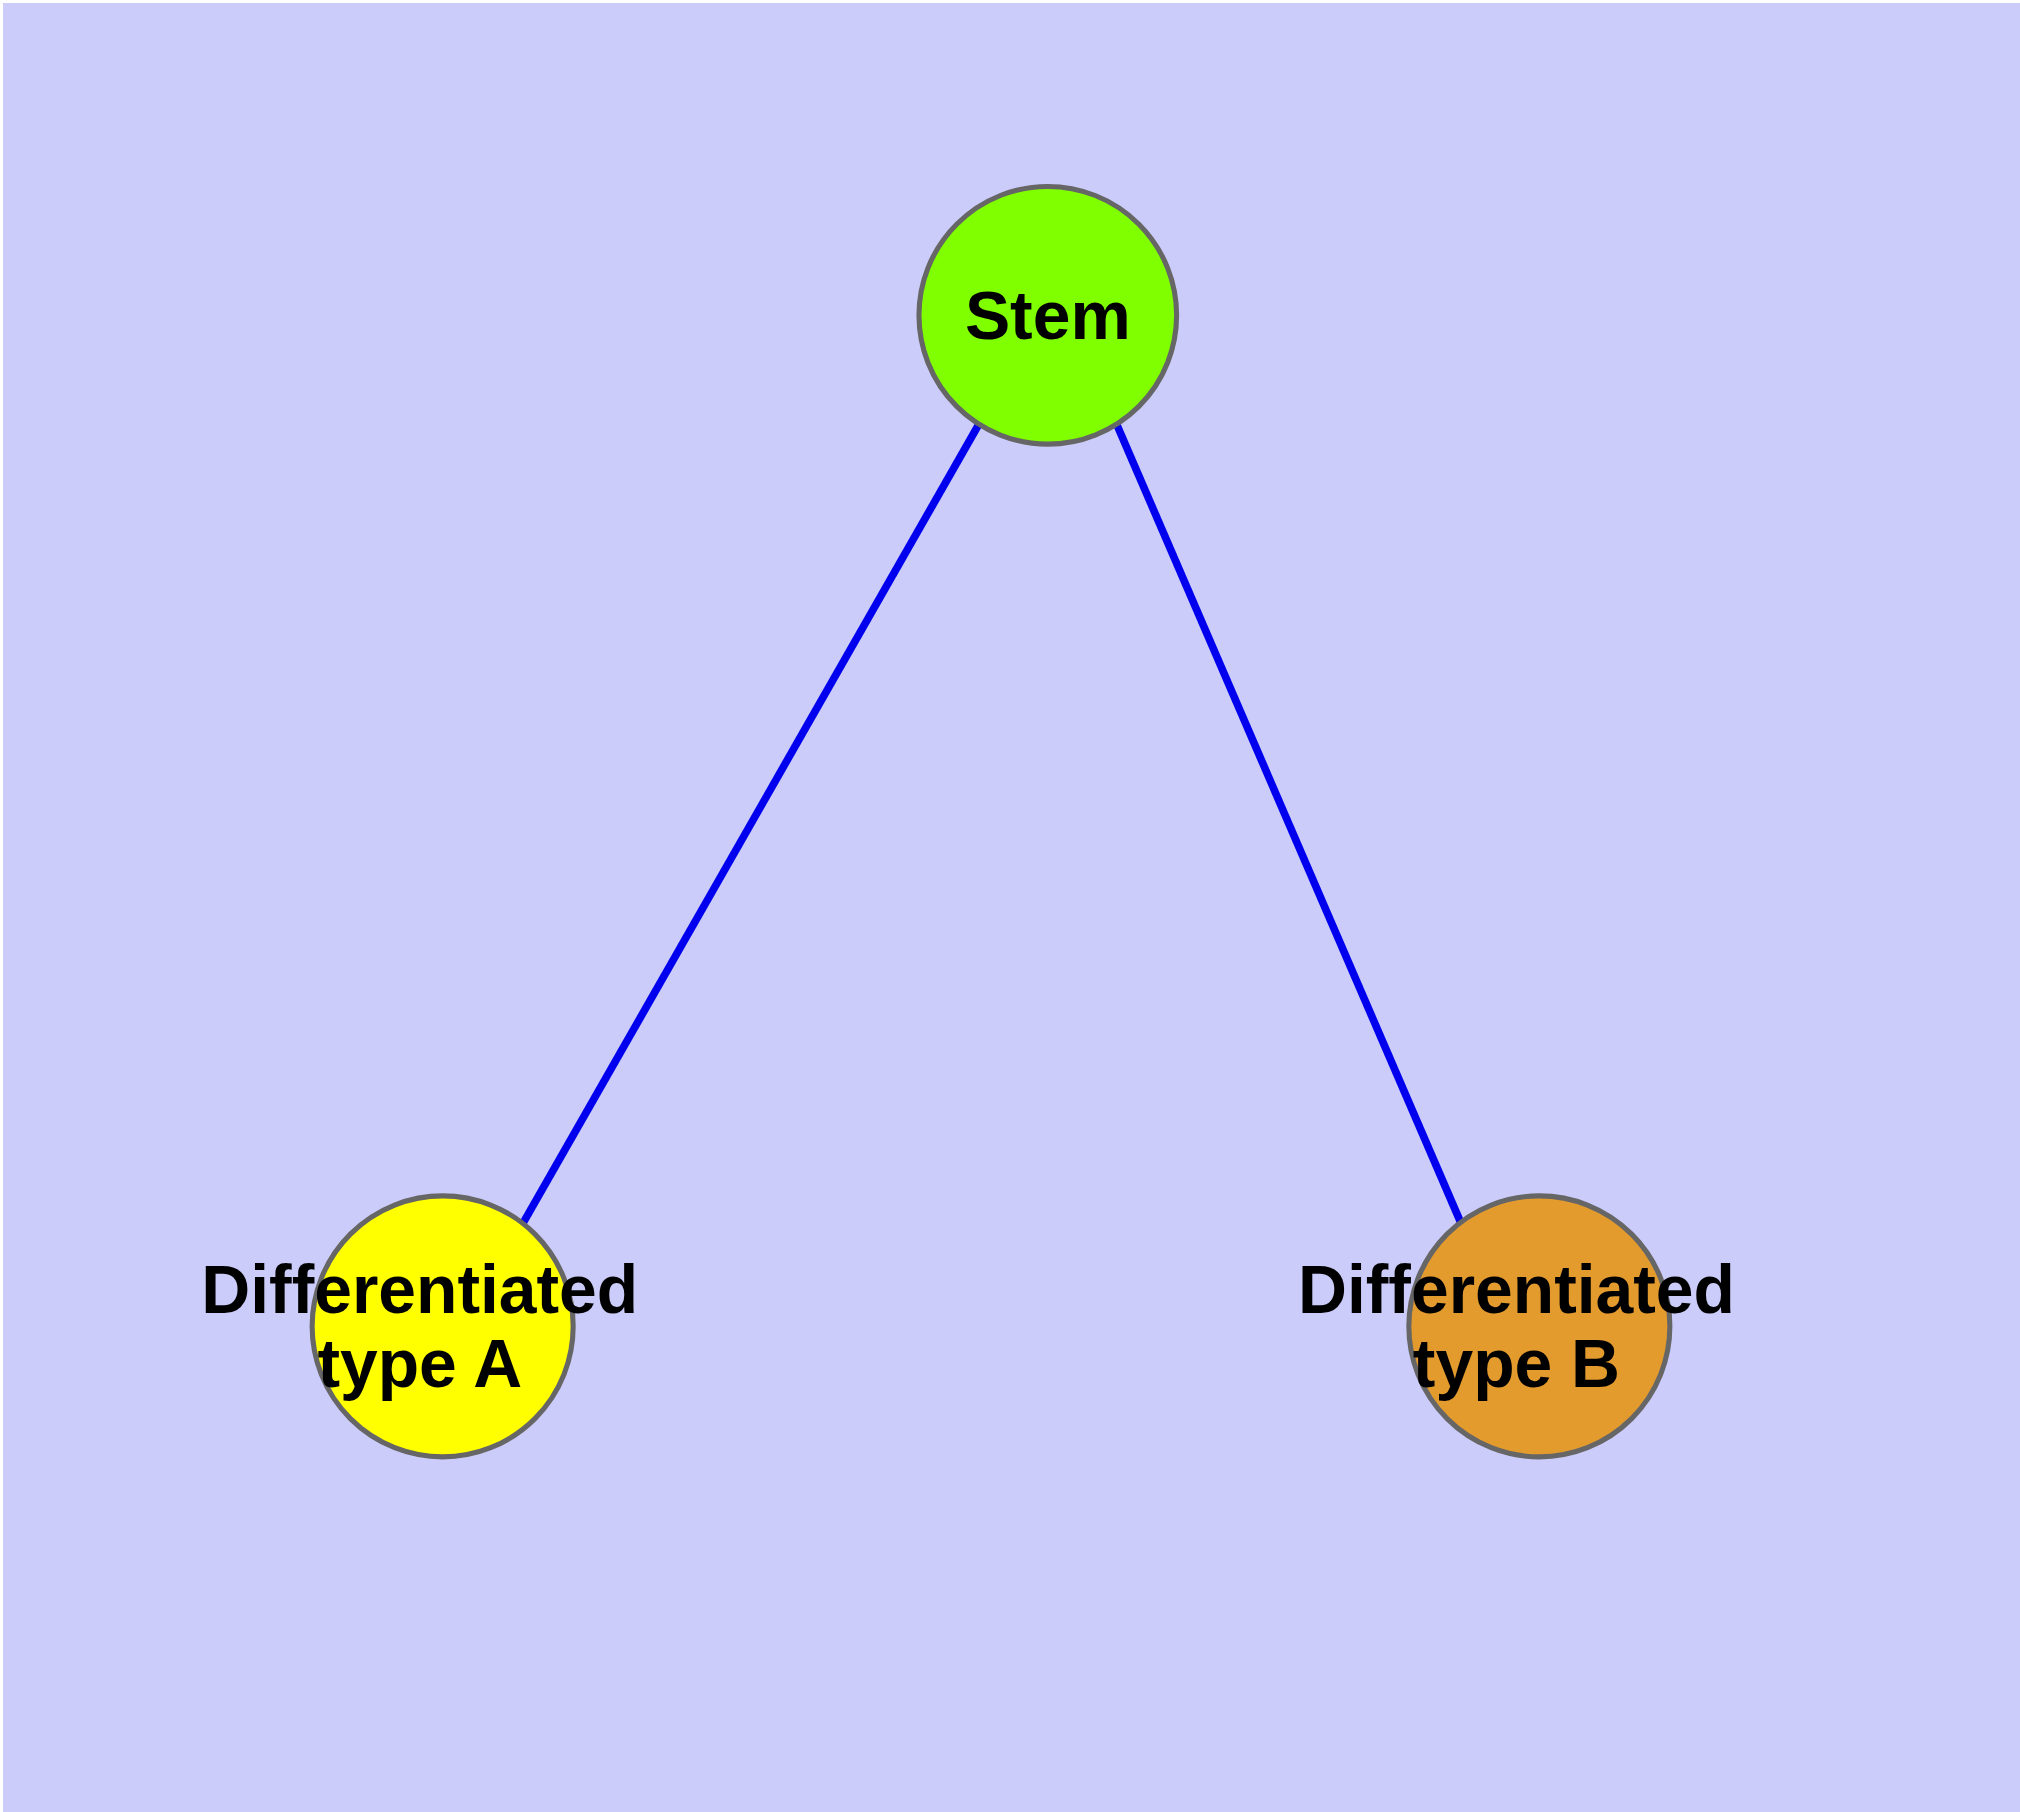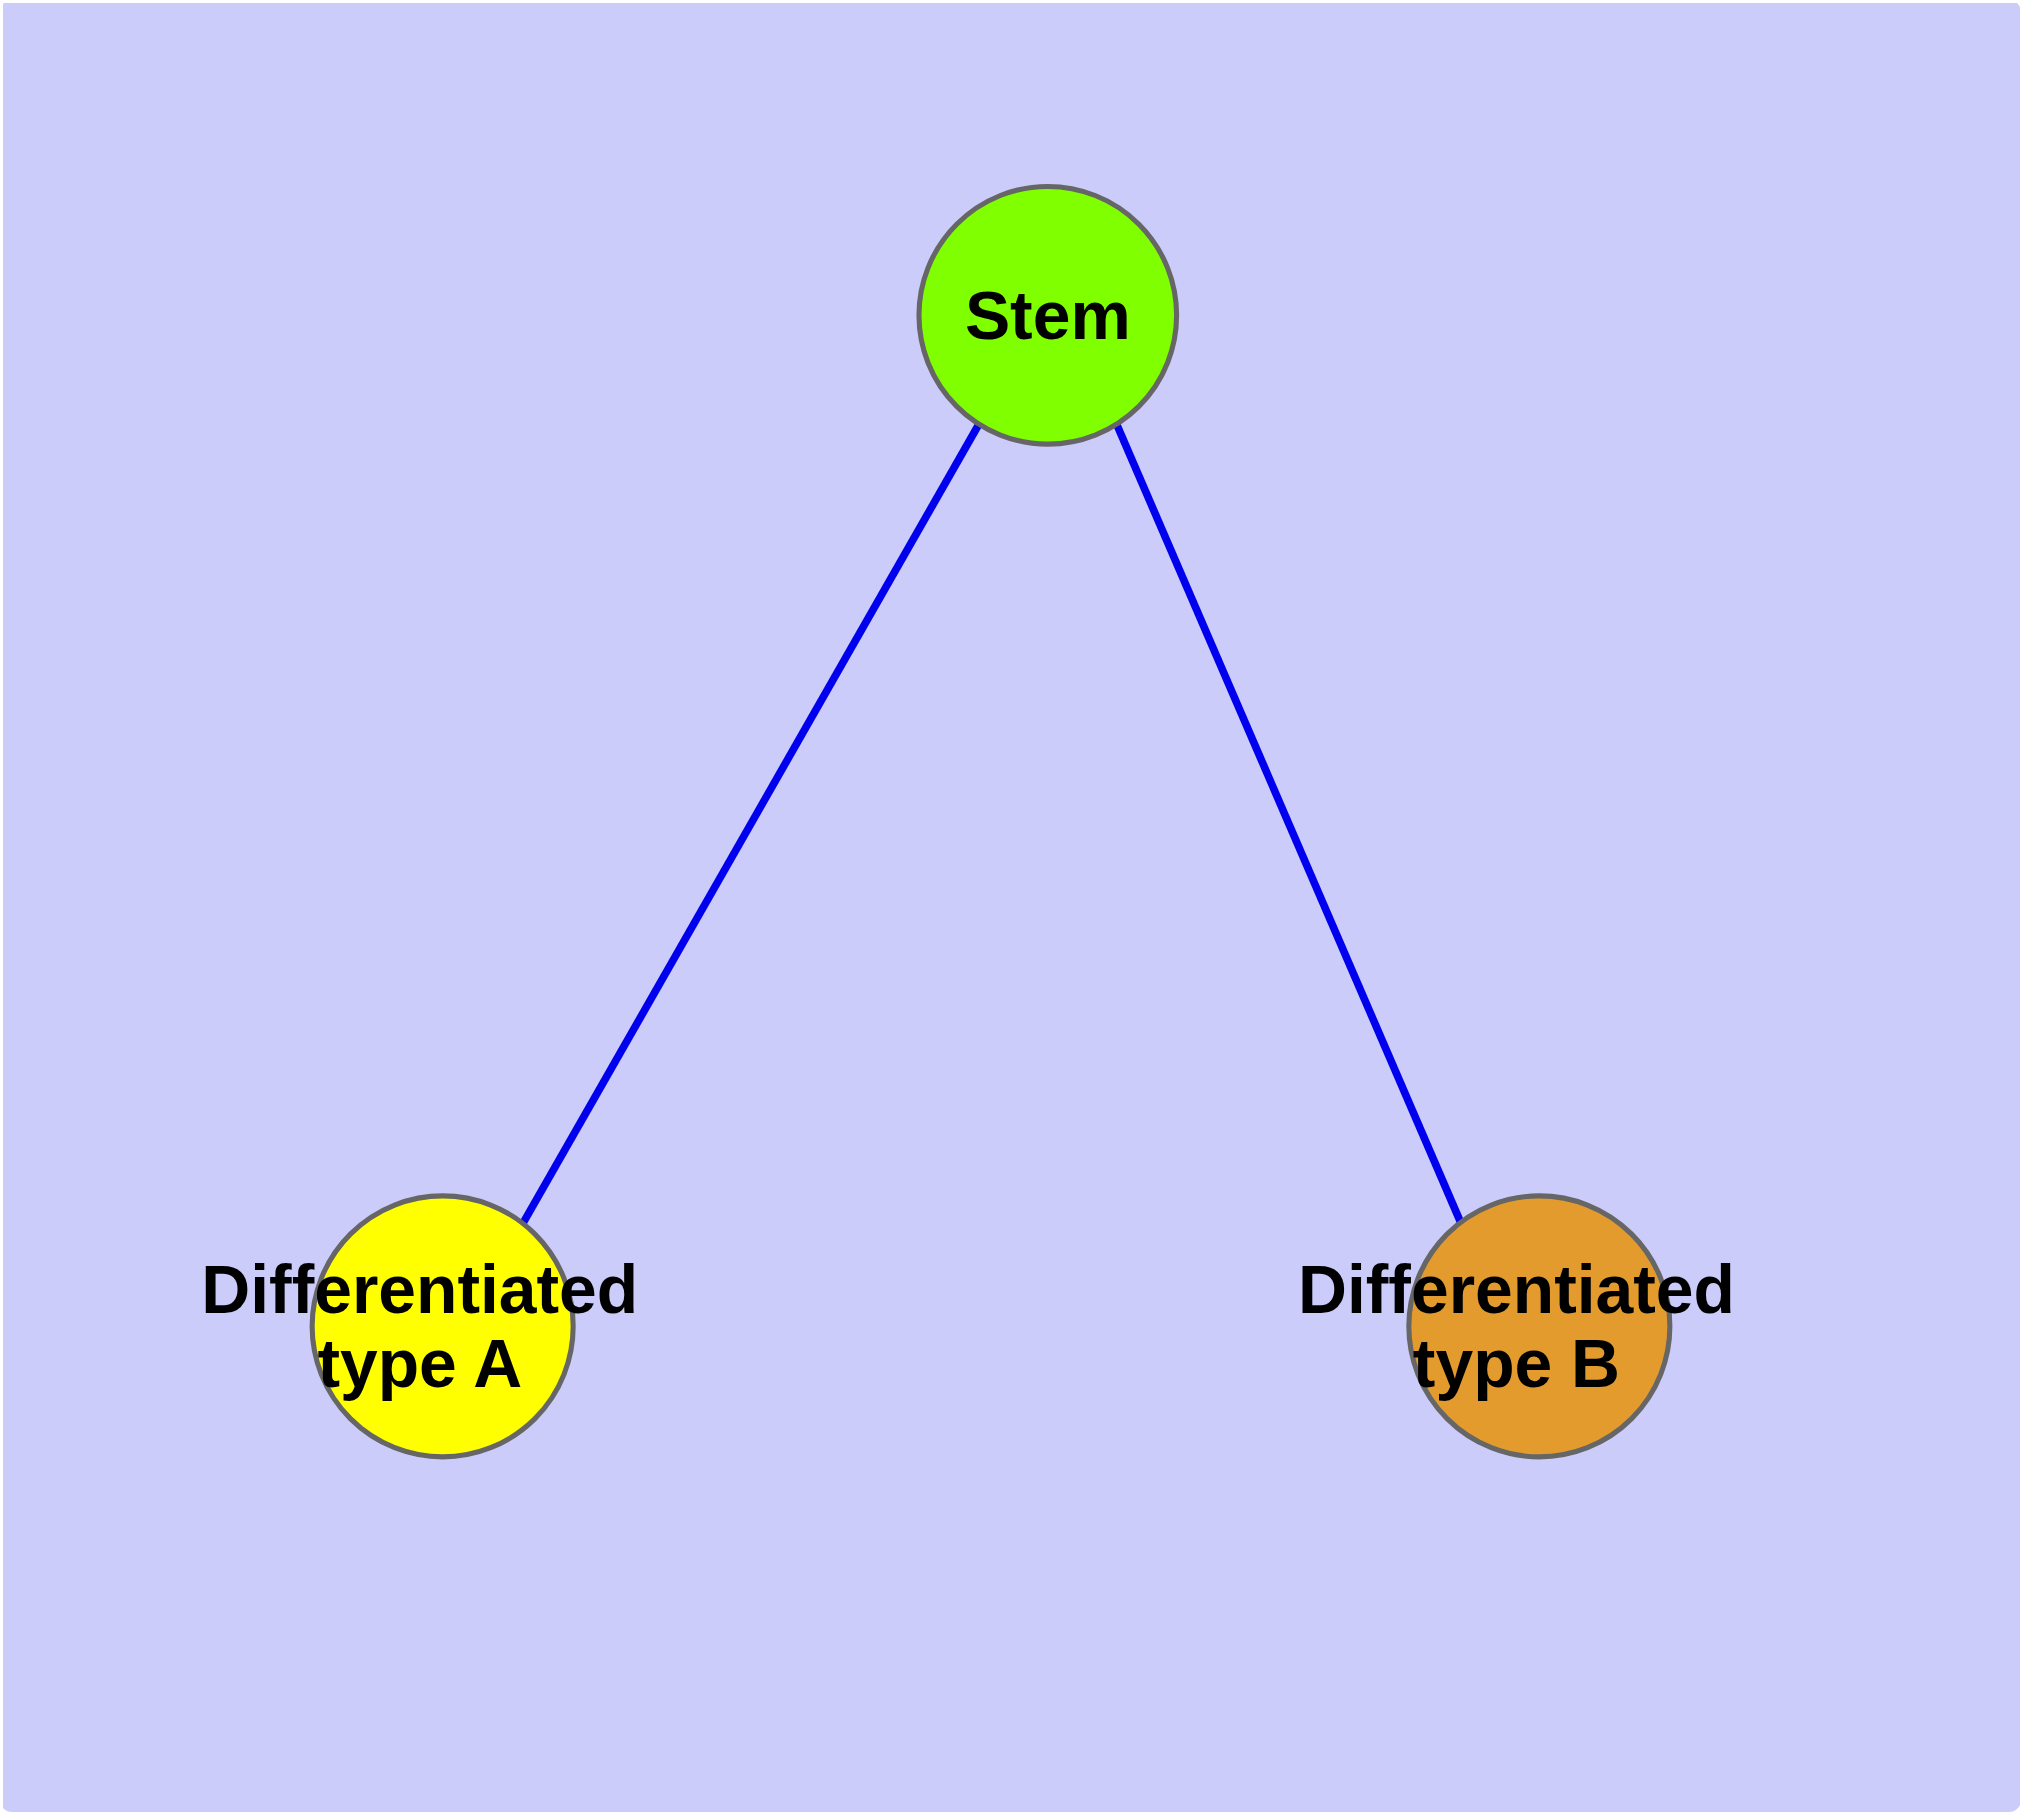--- a/index.html
+++ b/index.html
@@ -37,21 +37,21 @@
     line-height: 1.06;
     fill: #000000;
     text-anchor: middle;
     paint-order: normal;
     font-family: "Liberation Sans", "DejaVu Sans", sans-serif;
   }
 </style>
 </head>
 <body>
 
-<div id="stage" style="background: rgb(255, 255, 255); border-radius: 12px;">
+<div id="stage" style="background: rgb(255, 255, 255);">
   <div id="canvas-bg" style="background: rgb(204, 204, 250);"></div>
 
   <svg id="graph-svg" viewBox="0 0 2384 2138" xmlns="http://www.w3.org/2000/svg">
 
     <g>
       <line id="edge0-line" x1="1155" y1="500" x2="617" y2="1443" stroke="#0000ee" stroke-width="9" stroke-linecap="butt"></line>
       <line id="edge1-line" x1="1317" y1="500" x2="1723" y2="1442" stroke="#0000ee" stroke-width="9" stroke-linecap="butt"></line>
     </g>
 
     <g>

